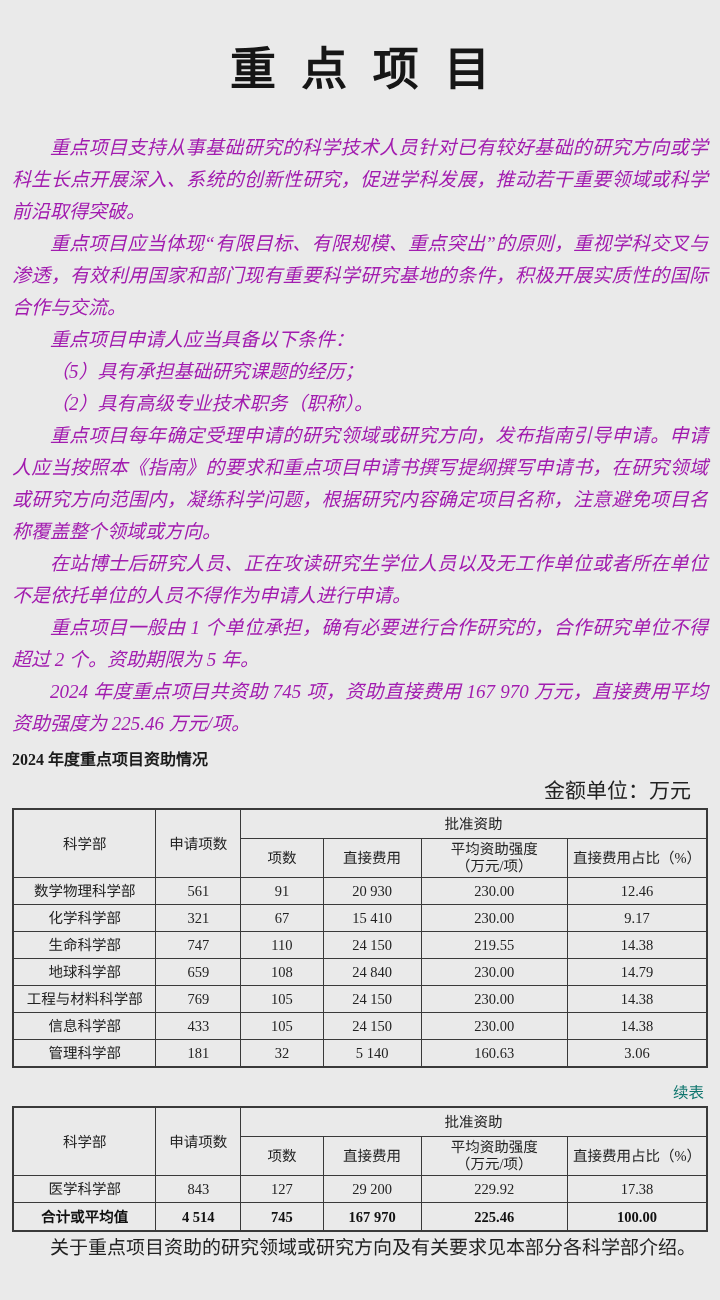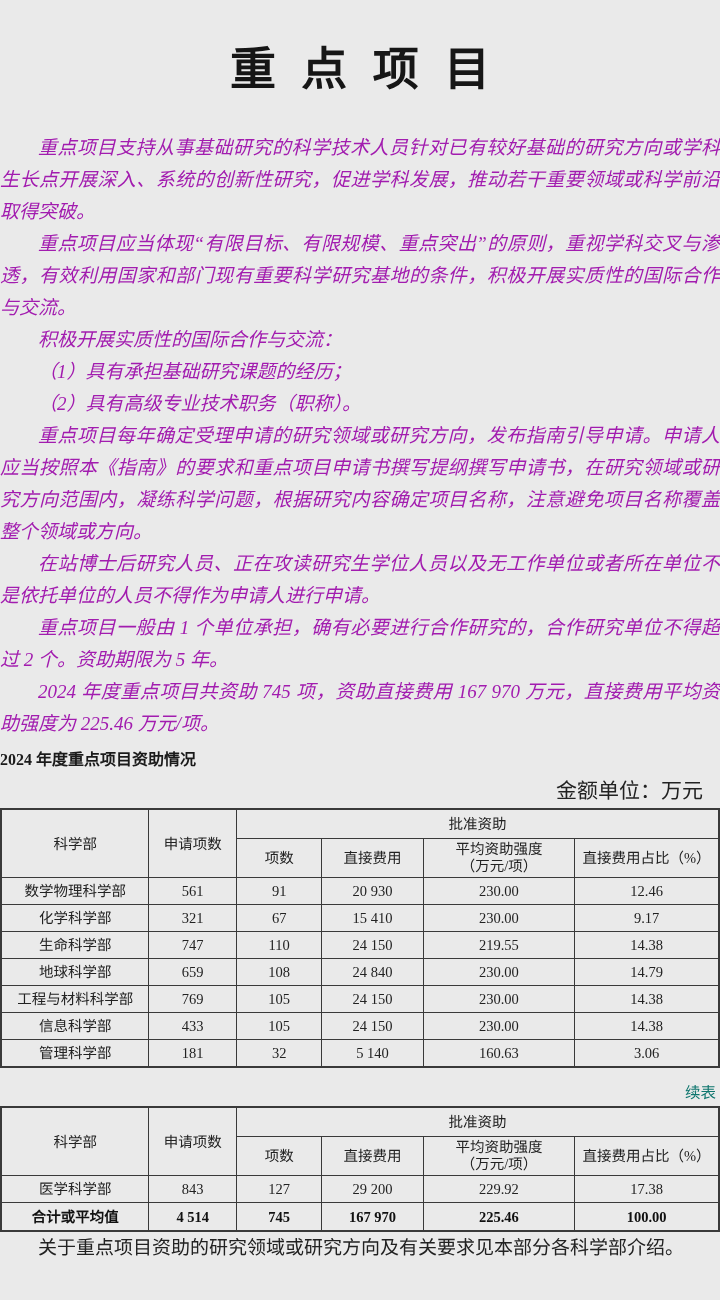--- a/index.html
+++ b/index.html
@@ -8,21 +8,21 @@
   }
   body {
     width: 720px;
     height: 1300px;
     overflow: hidden;
     background: #eaeaea;
     color: #1f1f1f;
     font-family: "Liberation Serif", "DejaVu Serif", serif;
   }
   .page {
-    padding: 0 0;
+    padding: 0 12px;
   }
   .doc-title {
     margin: 40px 0 0 0;
     text-align: center;
     font-size: 46px;
     line-height: 60px;
     font-weight: 700;
     letter-spacing: 0.55em;
     text-indent: 0.55em; 
     color: #161616;
@@ -100,22 +100,22 @@
 </head>
 <body>
 
 <div class="page">
 
   <h1 class="doc-title">重点项目</h1>
 
   <div class="body-text">
     <p>重点项目支持从事基础研究的科学技术人员针对已有较好基础的研究方向或学科生长点开展深入、系统的创新性研究，促进学科发展，推动若干重要领域或科学前沿取得突破。</p>
     <p>重点项目应当体现“有限目标、有限规模、重点突出”的原则，重视学科交叉与渗透，有效利用国家和部门现有重要科学研究基地的条件，积极开展实质性的国际合作与交流。</p>
-    <p>积极开展实质性的国际合作与交流：</p>
-    <p>（1）具有承担基础研究课题的经历；</p>
+    <p>重点项目申请人应当具备以下条件：</p>
+    <p>（5）具有承担基础研究课题的经历；</p>
     <p>（2）具有高级专业技术职务（职称）。</p>
     <p>重点项目每年确定受理申请的研究领域或研究方向，发布指南引导申请。申请人应当按照本《指南》的要求和重点项目申请书撰写提纲撰写申请书，在研究领域或研究方向范围内，凝练科学问题，根据研究内容确定项目名称，注意避免项目名称覆盖整个领域或方向。</p>
     <p>在站博士后研究人员、正在攻读研究生学位人员以及无工作单位或者所在单位不是依托单位的人员不得作为申请人进行申请。</p>
     <p>重点项目一般由 1 个单位承担，确有必要进行合作研究的，合作研究单位不得超过 2 个。资助期限为 5 年。</p>
     <p>2024 年度重点项目共资助 745 项，资助直接费用 167 970 万元，直接费用平均资助强度为 225.46 万元/项。</p>
   </div>
 
   <div class="table-title">2024 年度重点项目资助情况</div>
   <div class="unit-note">金额单位：万元</div>
 

